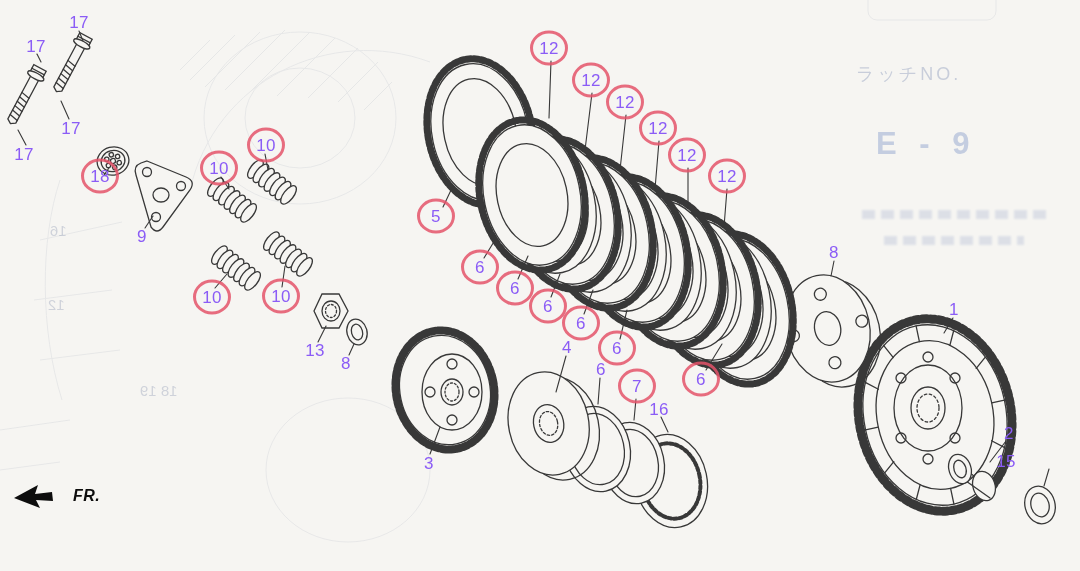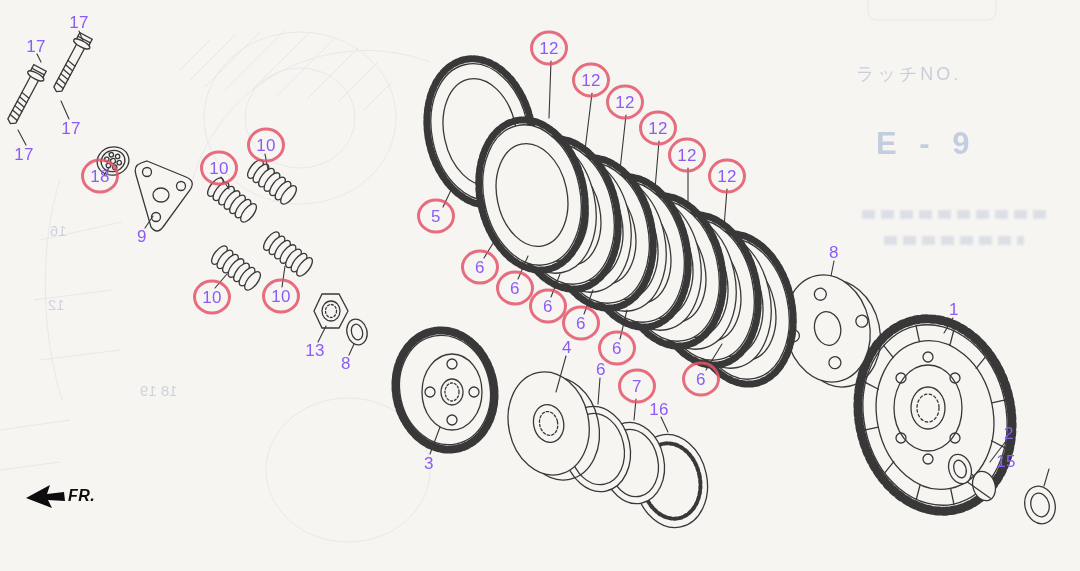--- a/index.html
+++ b/index.html
@@ -28,22 +28,22 @@
   }
   .bleed.jp1{font-size:18px;letter-spacing:3px;opacity:.6;text-align:center;}
   .bleed.code{font-size:31px;letter-spacing:7px;font-weight:700;opacity:.55;color:#9cadd2;}
   .bleed.num{font-size:15px;opacity:.4;transform:scaleX(-1);color:#96a0b8;}
   .bleed-bar{
     position:absolute;height:9px;z-index:1;opacity:.4;filter:blur(1.2px);
     background:repeating-linear-gradient(90deg,#b7c0d6 0 13px,transparent 13px 19px);
   }
   
   .fr-wrap{
-    position:absolute;left:24px;top:482px;z-index:6;
-    display:flex;align-items:center;gap:2px;
+    position:absolute;left:12px;top:482px;z-index:6;
+    display:flex;align-items:center;gap:19px;
   }
   .fr-label{
     font-weight:700;font-style:italic;font-size:16px;color:#0d0d0d;letter-spacing:.5px;
   }
 </style>
 </head>
 <body>
 
 <div class="page">
 

